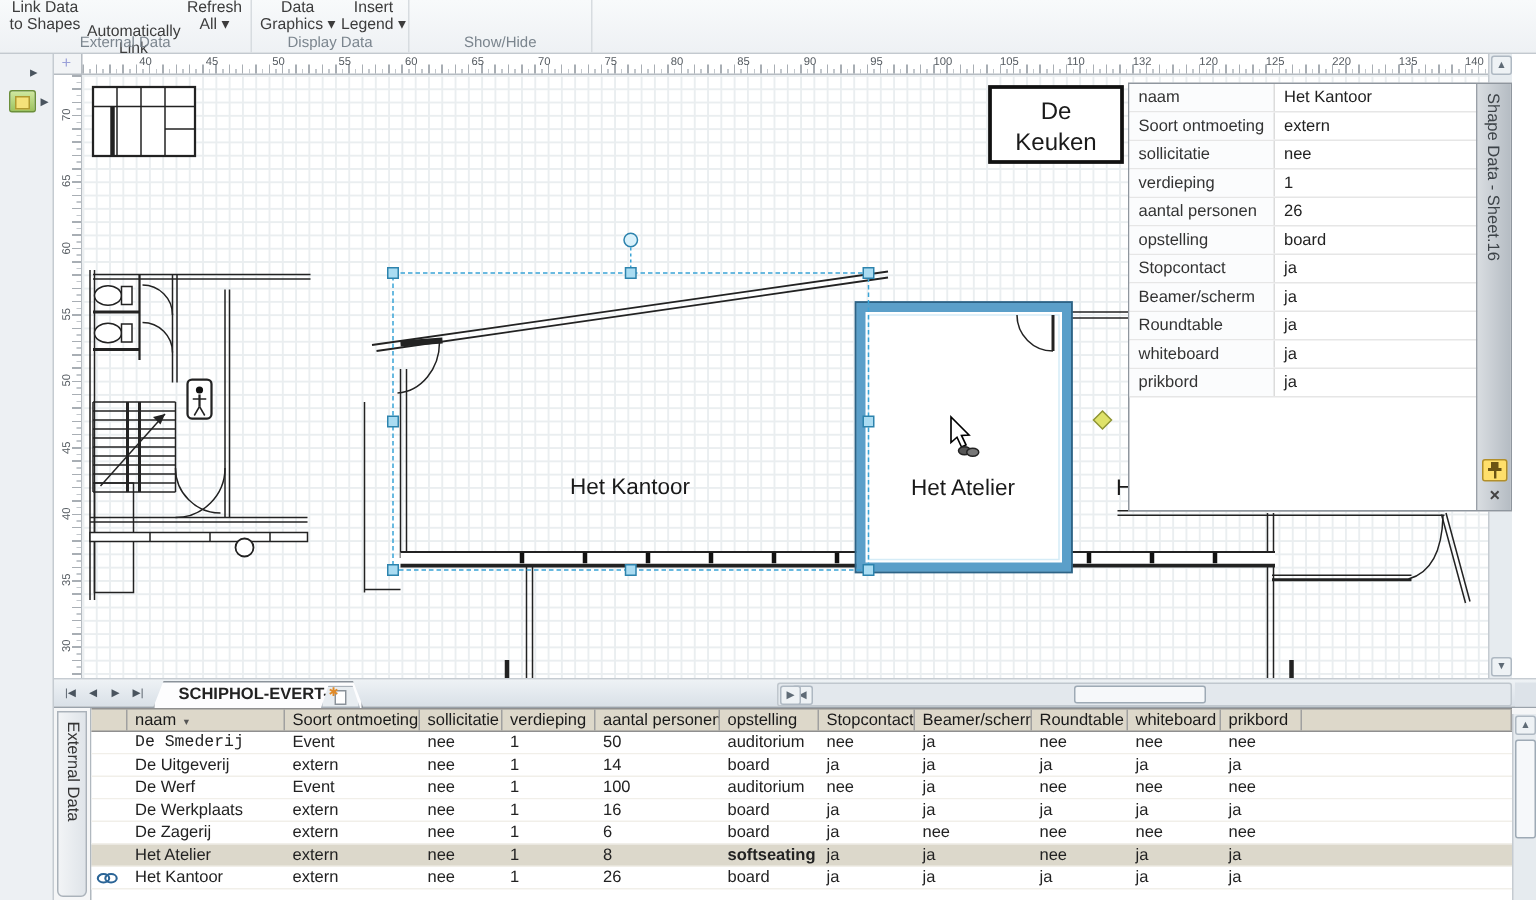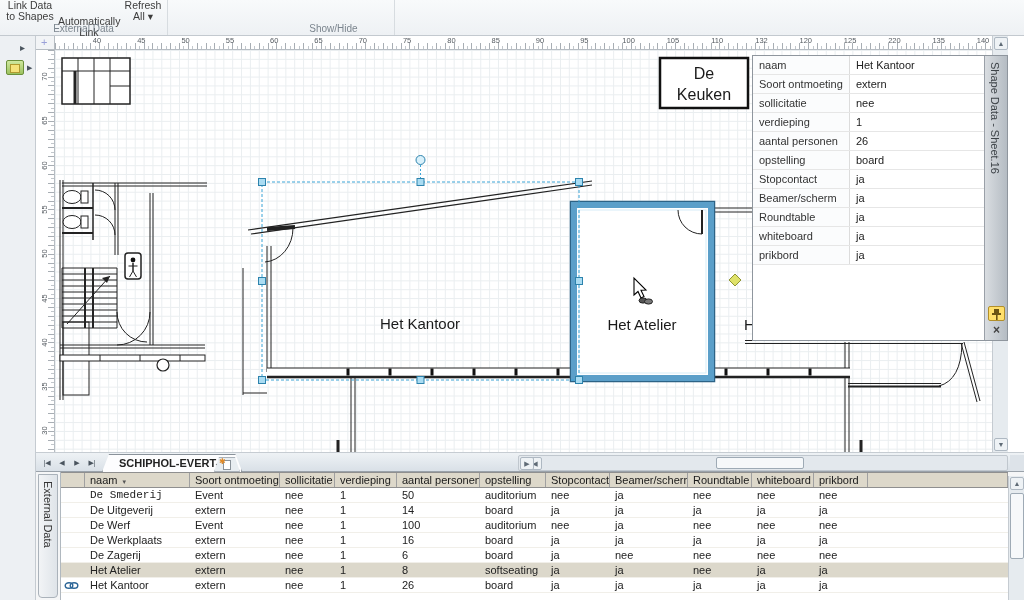--- a/index.html
+++ b/index.html
@@ -116,20 +116,25 @@
 <body>
 
 <div id="app">
 
   <div class="ribbon">
     <div class="rgroup" style="left:0;width:168px;">
       <div class="rbtn" style="left:4px;width:52px;">Link Data to Shapes</div>
       <div class="rbtn" style="left:58px;width:62px;margin-top:16px;">Automatically Link</div>
       <div class="rbtn" style="left:120px;width:46px;">Refresh All ▾</div>
       <div class="rgroup-label">External Data</div>
+    </div>
+    <div class="rgroup" style="left:168px;width:105px;">
+      <div class="rbtn" style="left:3px;width:55px;">Data Graphics ▾</div>
+      <div class="rbtn" style="left:58px;width:46px;">Insert Legend ▾</div>
+      <div class="rgroup-label">Display Data</div>
     </div>
     <div class="rgroup" style="left:273px;width:122px;">
       <div class="rgroup-label">Show/Hide</div>
     </div>
   </div>
 
   <div class="left-bar">
     <div class="chevron">▸</div>
     <div class="shapes-icon"></div>
     <div class="shapes-arrow">▶</div>
@@ -522,21 +527,21 @@
             <div class="c" style="width: 62px;">nee</div>
             <div class="c" style="width: 54px;">nee</div>
           </div>
           <div class="ext-row selected">
             <div class="c icon-cell" style="width: 24px;"></div>
             <div class="c" style="width: 105px;">Het Atelier</div>
             <div class="c" style="width: 90px;">extern</div>
             <div class="c" style="width: 55px;">nee</div>
             <div class="c" style="width: 62px;">1</div>
             <div class="c" style="width: 83px;">8</div>
-            <div class="c" style="width: 66px;">softseating</div>
+            <div class="c" style="width: 66px; font-weight: bold;">softseating</div>
             <div class="c" style="width: 64px;">ja</div>
             <div class="c" style="width: 78px;">ja</div>
             <div class="c" style="width: 64px;">nee</div>
             <div class="c" style="width: 62px;">ja</div>
             <div class="c" style="width: 54px;">ja</div>
           </div>
           <div class="ext-row">
             <div class="c icon-cell" style="width: 24px;"><svg width="15" height="9" viewBox="0 0 15 9" style="margin-top:3px">
                 <ellipse cx="5" cy="4.5" rx="3.8" ry="2.8" fill="none" stroke="#2a6496" stroke-width="1.4"></ellipse>
                 <ellipse cx="10" cy="4.5" rx="3.8" ry="2.8" fill="none" stroke="#2a6496" stroke-width="1.4"></ellipse>

